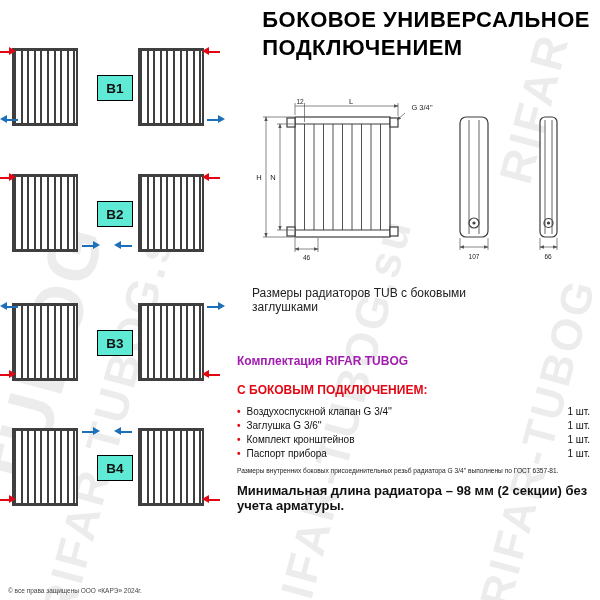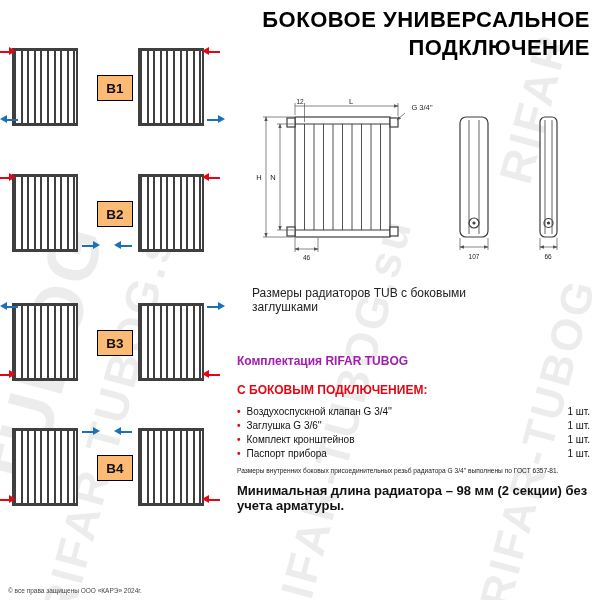--- a/index.html
+++ b/index.html
@@ -9,37 +9,37 @@
   }
   
   .watermark{position:absolute;inset:0;z-index:0;pointer-events:none;}
   .watermark span{
     position:absolute;font-weight:700;color:rgba(0,0,0,0.075);
     white-space:nowrap;transform-origin:0 0;transform:rotate(-75deg);letter-spacing:3px;
   }
   .content{position:absolute;inset:0;z-index:1;}
   
   .title{
-    position:absolute;top:6px;right:10px;text-align:right;
+    position:absolute;top:6px;right:10px;
     font-size:22px;font-weight:700;line-height:1.25;letter-spacing:0.5px;color:#000;
   }
   
   .scheme-row{position:absolute;left:0;width:230px;height:78px;}
   .radiator{
     position:absolute;top:0;width:66px;height:78px;box-sizing:border-box;
     border-top:3px solid var(--line-dark,#3f3f3f);
     border-bottom:3px solid var(--line-dark,#3f3f3f);
     border-left:2px solid var(--line-dark,#3f3f3f);
     border-right:2px solid var(--line-dark,#3f3f3f);
     background:repeating-linear-gradient(90deg,var(--line-dark,#3f3f3f) 0 2px,#fff 2px 6.6px);
   }
   .rad-left{left:12px;} .rad-right{left:138px;}
   .scheme-label{
     position:absolute;left:97px;top:27px;width:34px;height:24px;
-    border:1.6px solid #000;background:#fdba74;display:flex;align-items:center;justify-content:center;
+    border:1.6px solid #000;background:#5eead4;display:flex;align-items:center;justify-content:center;
     font-weight:700;font-size:13.5px;
   }
   .arr{position:absolute;width:11px;height:0;border-top:2.4px solid currentColor;}
   .arr::after{
     content:"";position:absolute;top:-5.6px;width:0;height:0;
     border-top:4.4px solid transparent;border-bottom:4.4px solid transparent;
   }
   .arr-right::after{right:-7px;border-left:7px solid currentColor;}
   .arr-left::after{left:-7px;border-right:7px solid currentColor;}
   .red{color:var(--accent-red,#e30613);}
@@ -76,21 +76,21 @@
     <span style="left:30px;top:610px;font-size:46px;">RIFAR-TUBOG.su</span>
     <span style="left:260px;top:625px;font-size:46px;">RIFAR-TUBOG.su</span>
     <span style="left:488px;top:175px;font-size:46px;">RIFAR</span>
     <span style="left:470px;top:600px;font-size:44px;">RIFAR-TUBOG</span>
   </div>
 
   <div class="content">
 
     <div class="title">
       <div>БОКОВОЕ УНИВЕРСАЛЬНОЕ</div>
-      <div>ПОДКЛЮЧЕНИЕ</div>
+      <div>ПОДКЛЮЧЕНИЕМ</div>
     </div>
 
     <div class="scheme-row" style="top:48px">
       <div class="radiator rad-left"></div>
       <div class="scheme-label">
           <span>В1</span>
         </div>
       <div class="radiator rad-right"></div>
     <span class="arr arr-right red" style="left: -2px; top: 3px;"></span>
         <span class="arr arr-left blue" style="left: 7px; top: 71px;"></span>

